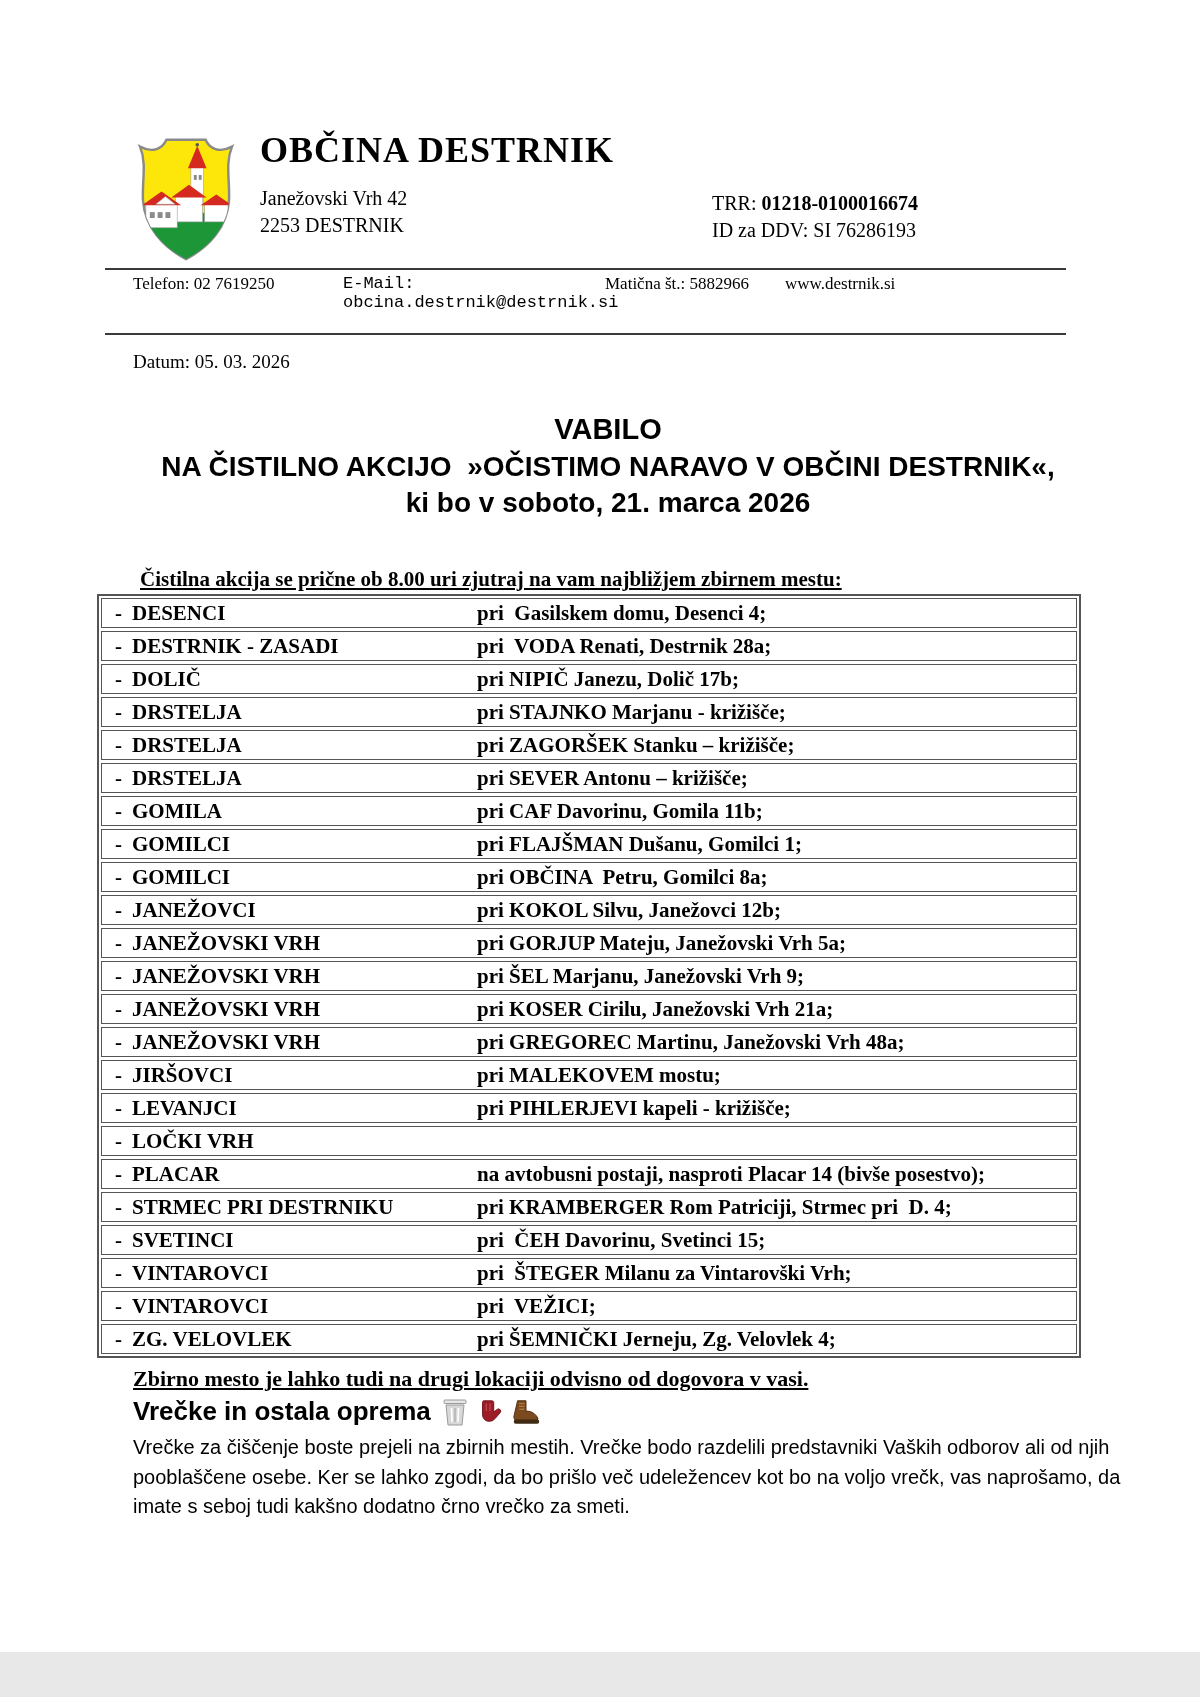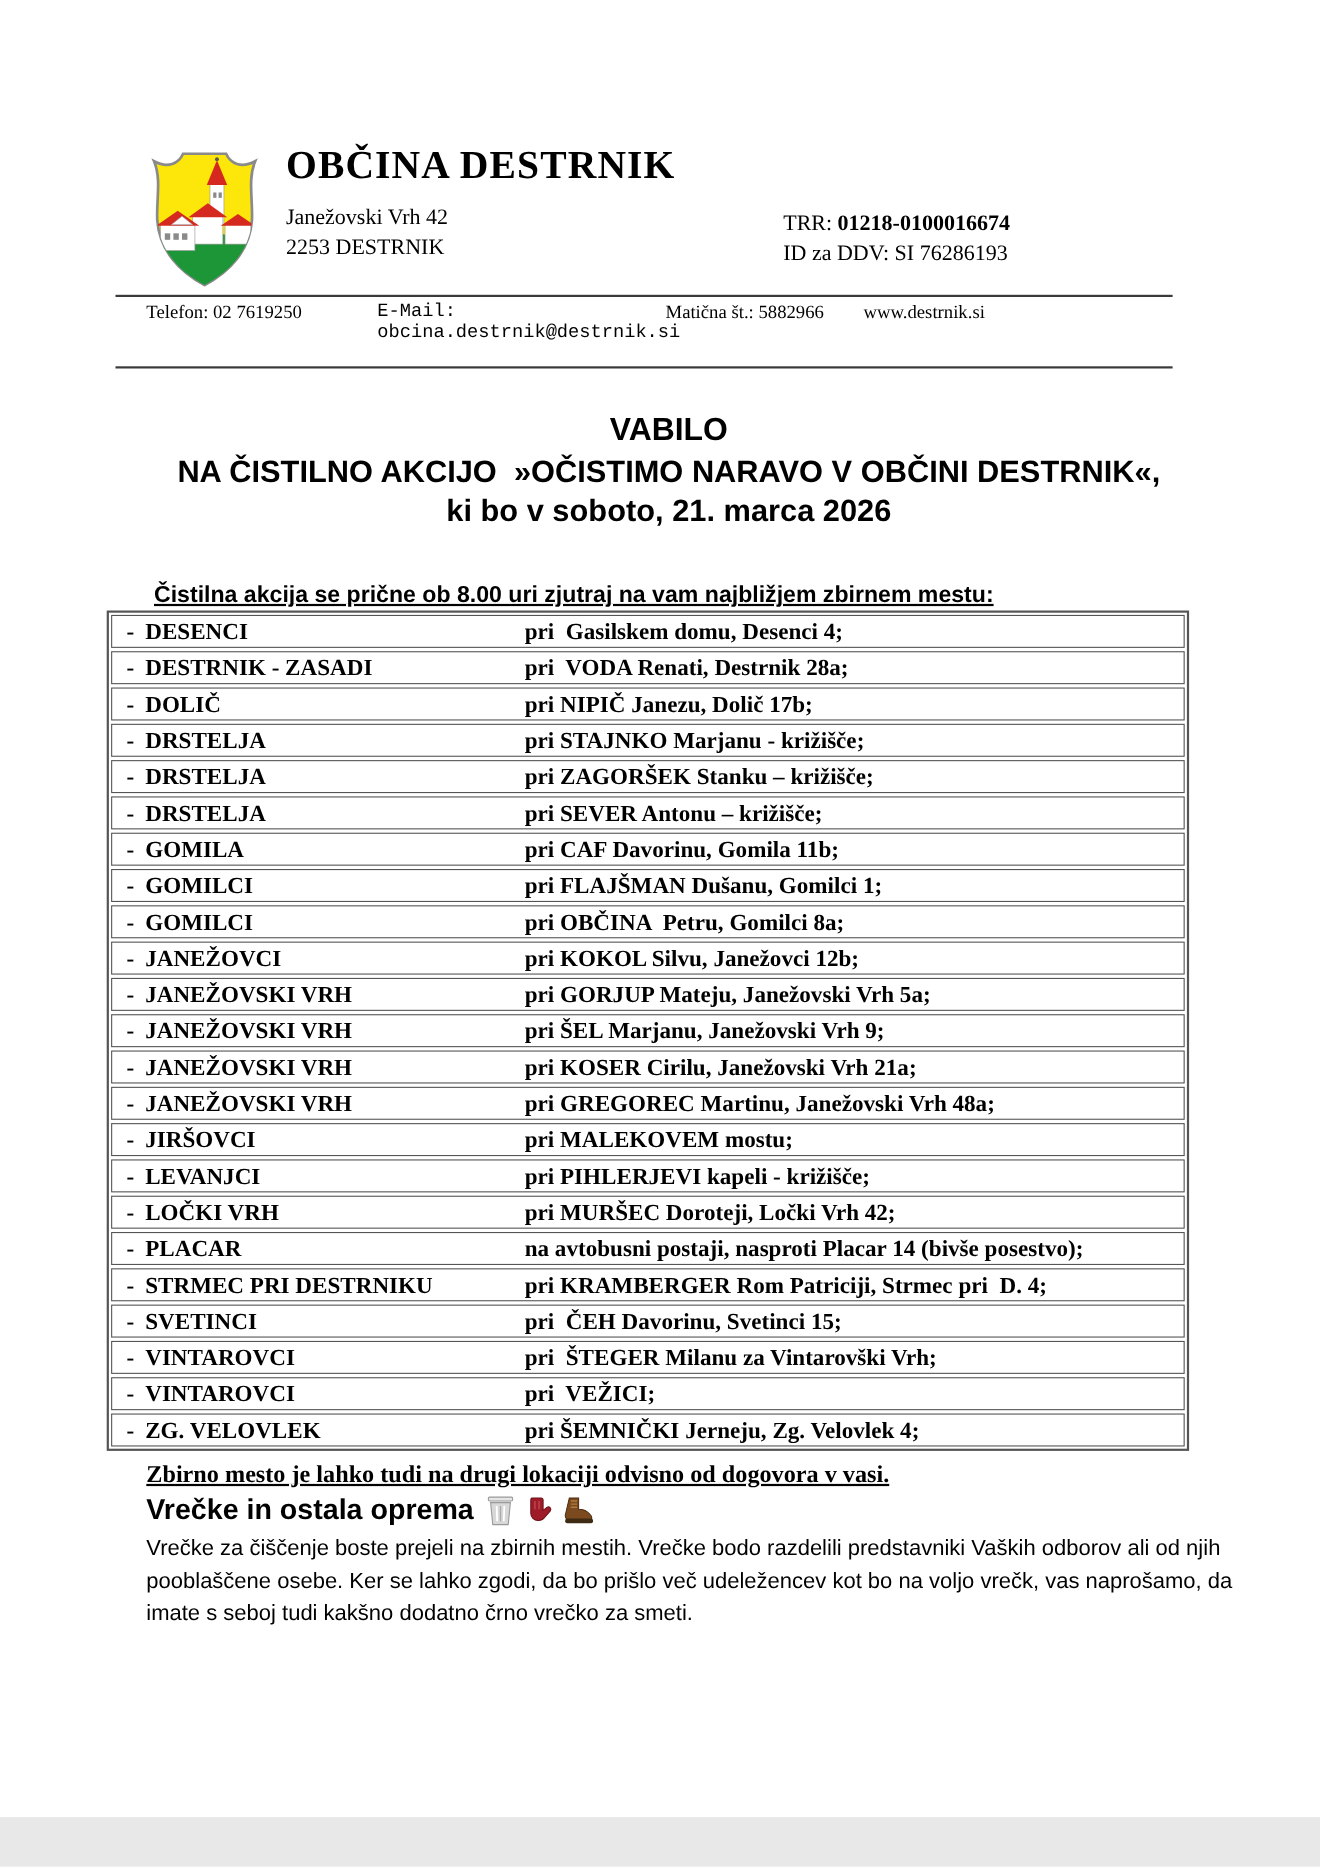--- a/index.html
+++ b/index.html
@@ -29,21 +29,21 @@
   .title-block {
     margin-top:38px; text-align:center;
     font-family:"Liberation Sans", sans-serif; font-weight:bold; line-height:1.3;padding-left:16px;
   }
   .title-l1 { font-size:29px; }
   .title-l2 { font-size:28px; white-space:pre; }
   .title-l3 { font-size:28px; }
   
   .table-heading {
     margin:46px 0 0 140px;
-    font-family:Liberation Sans, sans-serif; font-weight:bold; font-size:21px;
+    font-family:Liberation Serif, serif; font-weight:bold; font-size:21px;
     text-decoration:underline; white-space:pre;
   }
   .cp-table { margin:2px 0 0 97px; width:984px; border:2px solid #555; padding:2px; background:#fff; }
   .t-row {
     border:1px solid #555; margin-bottom:3px; height:30px;
     display:flex; align-items:center;
     font-weight:bold; font-size:21px;
   }
   .t-row:last-child { margin-bottom:0; }
   .t-dash { flex:0 0 30px; padding-left:13px; }
@@ -112,20 +112,21 @@
     </div>
   </div>
 
   <div class="contact-strip">
     <span class="c1">Telefon: 02 7619250</span>
     <span class="c2">E-Mail: obcina.destrnik@destrnik.si</span>
     <span class="c3">Matična št.: 5882966</span>
     <span class="c4">www.destrnik.si</span>
   </div>
 
+  <div class="date-line">Datum: 05. 03. 2026</div>
 
   <div class="title-block">
     <div class="title-l1">VABILO</div>
     <div class="title-l2">NA ČISTILNO AKCIJO  »OČISTIMO NARAVO V OBČINI DESTRNIK«,</div>
     <div class="title-l3">ki bo v soboto, 21. marca 2026</div>
   </div>
 
   <div class="table-heading">Čistilna akcija se prične ob 8.00 uri zjutraj na vam najbližjem zbirnem mestu:</div>
   <div class="cp-table">
     <div>
@@ -205,21 +206,20 @@
           <span class="t-loc">pri MALEKOVEM mostu;</span>
         </div>
         <div class="t-row">
           <span class="t-dash">-</span>
           <span class="t-place">LEVANJCI</span>
           <span class="t-loc">pri PIHLERJEVI kapeli - križišče;</span>
         </div>
         <div class="t-row">
           <span class="t-dash">-</span>
           <span class="t-place">LOČKI VRH</span>
-          <span class="t-loc">pri MURŠEC Doroteji, Ločki Vrh 42;</span>
         </div>
         <div class="t-row">
           <span class="t-dash">-</span>
           <span class="t-place">PLACAR</span>
           <span class="t-loc">na avtobusni postaji, nasproti Placar 14 (bivše posestvo);</span>
         </div>
         <div class="t-row">
           <span class="t-dash">-</span>
           <span class="t-place">STRMEC PRI DESTRNIKU</span>
           <span class="t-loc">pri KRAMBERGER Rom Patriciji, Strmec pri  D. 4;</span>

